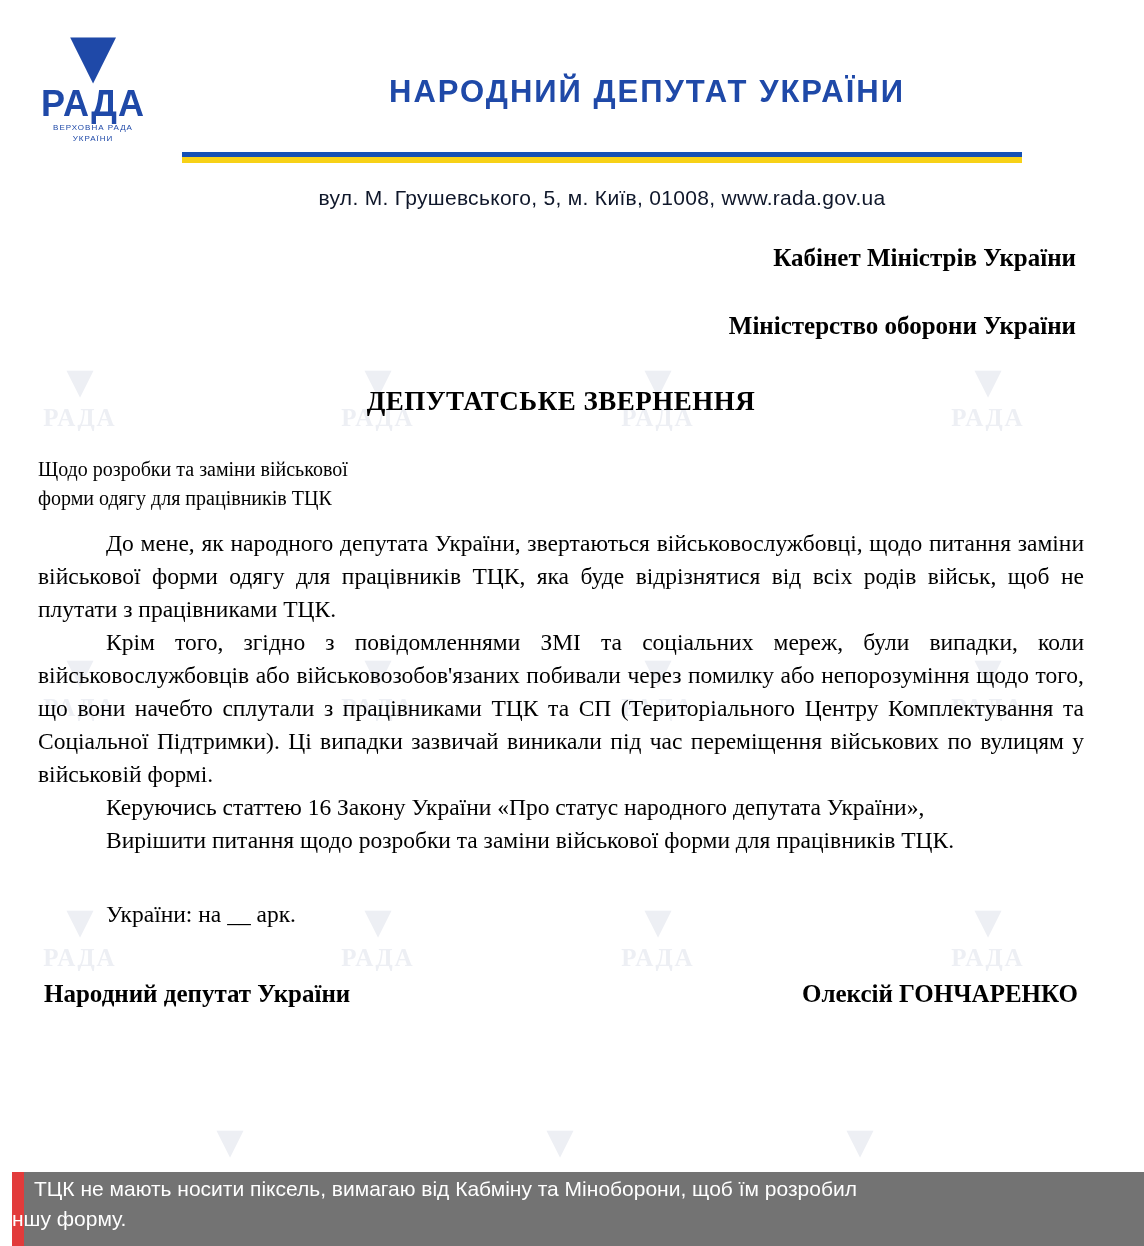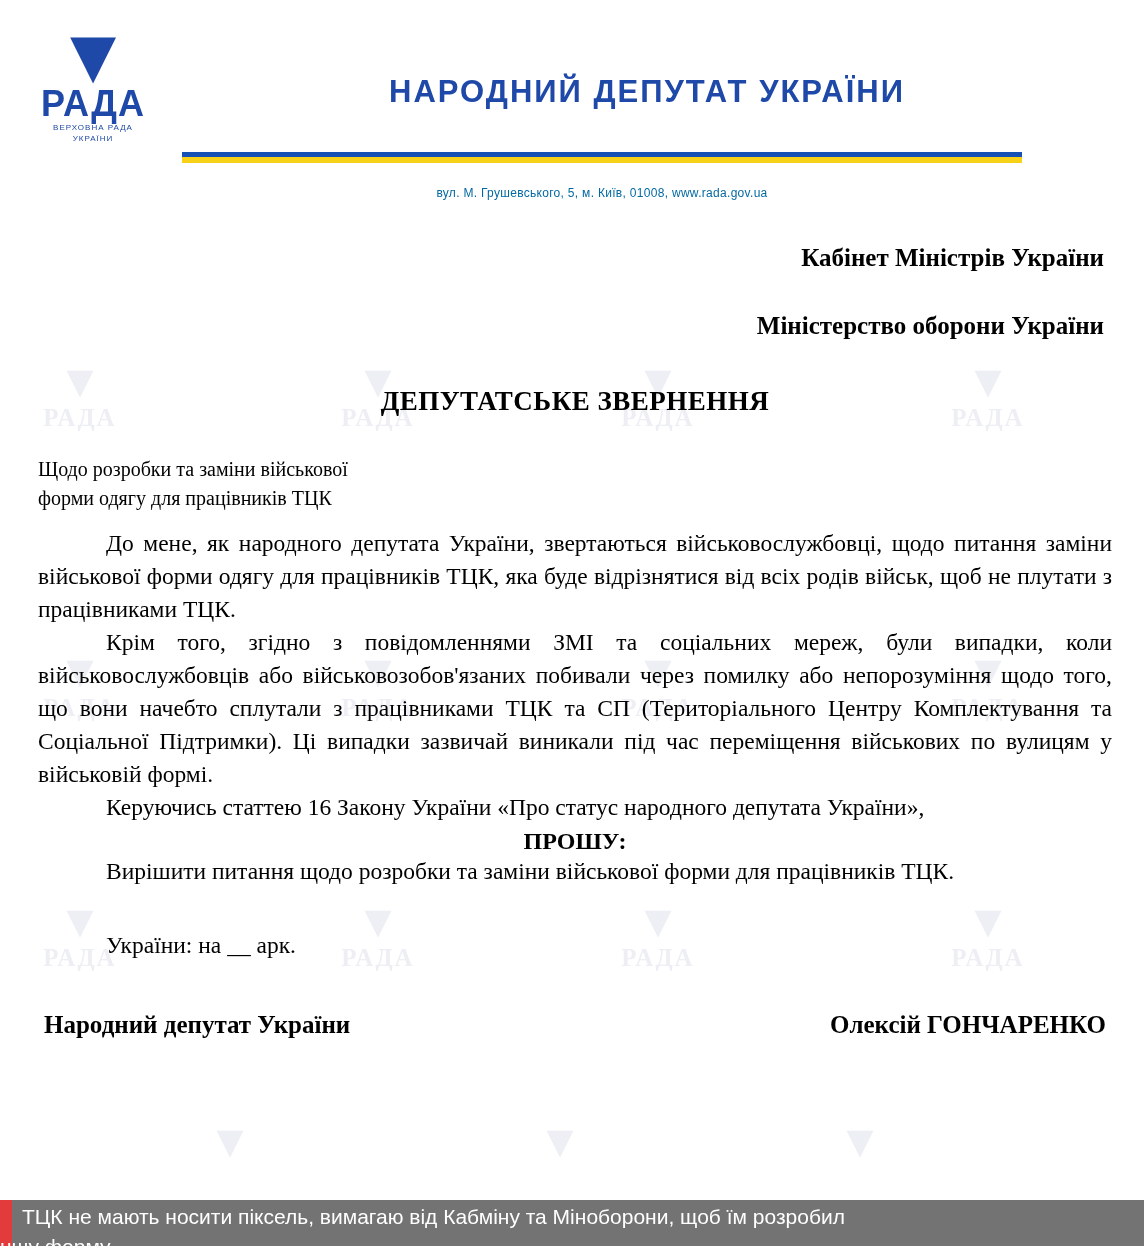--- a/index.html
+++ b/index.html
@@ -107,30 +107,30 @@
     height: 6px;
     background: #f7d117;
   }
   .address {
     position: absolute;
     left: 180px;
     right: 120px;
     top: 186px;
     text-align: center;
     font-family: "Liberation Sans", sans-serif;
-    font-size: 12px;
-    color: #0369a1;
+    font-size: 21px;
+    color: #0f172a;
     letter-spacing: 0.3px;
   }
 
   
   .doc {
     position: relative;
     z-index: 2;
-    padding: 0 32px 0 38px;
+    padding: 0 60px 0 38px;
   }
   .addressee {
     text-align: right;
     font-weight: bold;
     font-size: 25px;
     margin: 0 0 0 0;
     padding-right: 8px;
   }
   .addressee.first { margin-top: 24px; }
   .addressee.second { margin-top: 40px; }
@@ -174,24 +174,24 @@
     align-items: baseline;
     font-weight: bold;
     font-size: 25px;
     margin-top: 52px;
     padding: 0 6px;
   }
 
   
   .caption-bar {
     position: absolute;
-    left: 0;
+    left: 12px;
     right: 0;
     bottom: 0;
-    height: 46px;
+    height: 74px;
     background: rgba(0, 0, 0, 0.55);
     z-index: 5;
     overflow: hidden;
     text-decoration: underline;
   }
   .caption-accent {
     position: absolute;
     left: 0;
     top: 0;
     width: 12px;
@@ -308,21 +308,20 @@
 
   <div class="subject">
     <div>Щодо розробки та заміни військової</div>
     <div>форми одягу для працівників ТЦК</div>
   </div>
 
   <p class="para first">До мене, як народного депутата України, звертаються військовослужбовці, щодо питання заміни військової форми одягу для працівників ТЦК, яка буде відрізнятися від всіх родів військ, щоб не плутати з працівниками ТЦК.</p>
   <p class="para">Крім того, згідно з повідомленнями ЗМІ та соціальних мереж, були випадки, коли військовослужбовців або військовозобов'язаних побивали через помилку або непорозуміння щодо того, що вони начебто сплутали з працівниками ТЦК та СП (Територіального Центру Комплектування та Соціальної Підтримки). Ці випадки зазвичай виникали під час переміщення військових по вулицям у військовій формі.</p>
   <p class="para">Керуючись статтею 16 Закону України «Про статус народного депутата України»,</p>
 
-  <div class="request">ПРОШУ:</div>
 
   <p class="para">Вирішити питання щодо розробки та заміни військової форми для працівників ТЦК.</p>
 
   <div class="attachment">України: на __ арк.</div>
 
   <div class="signature-row">
     <div>Народний депутат України</div>
     <div>Олексій ГОНЧАРЕНКО</div>
   </div>
 </div>

